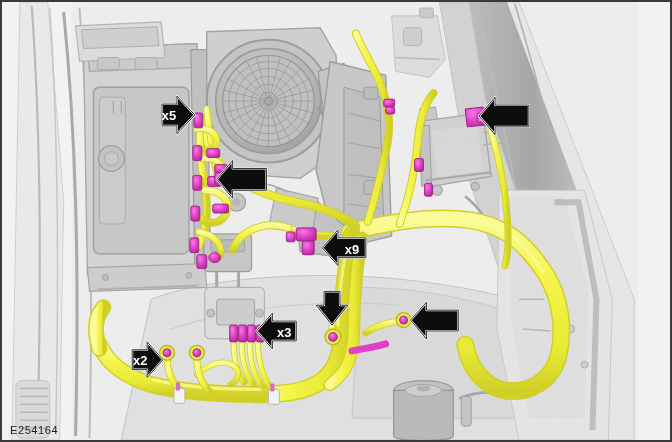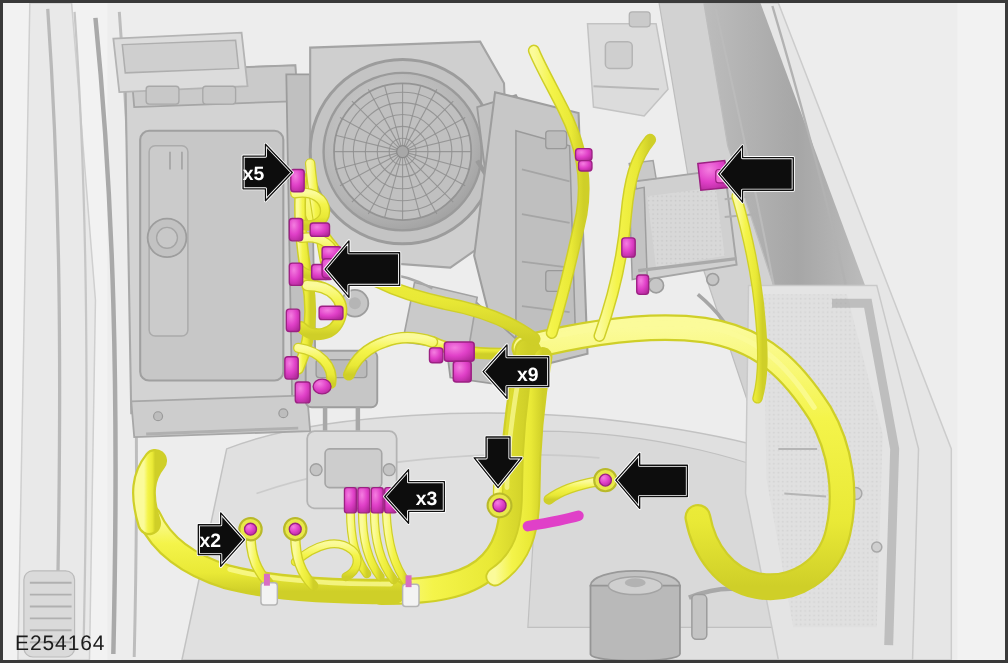--- a/index.html
+++ b/index.html
@@ -17,21 +17,21 @@
 
   #stage{position:absolute;inset:0;}
   #stage svg{display:block;width:100%;height:100%;}
 
   
 
   #figure-id{
     position:absolute;
     left:8px;bottom:4px;
     font-family:"Liberation Sans",sans-serif;
-    font-size:14px;
+    font-size:11px;
     letter-spacing:.6px;
     color:#1c1c1c;
   }
 </style>
 </head>
 <body>
 
 <div id="page" style="background: #fef9c3; border-color: rgb(58, 58, 58);">
 
   <div id="stage">

